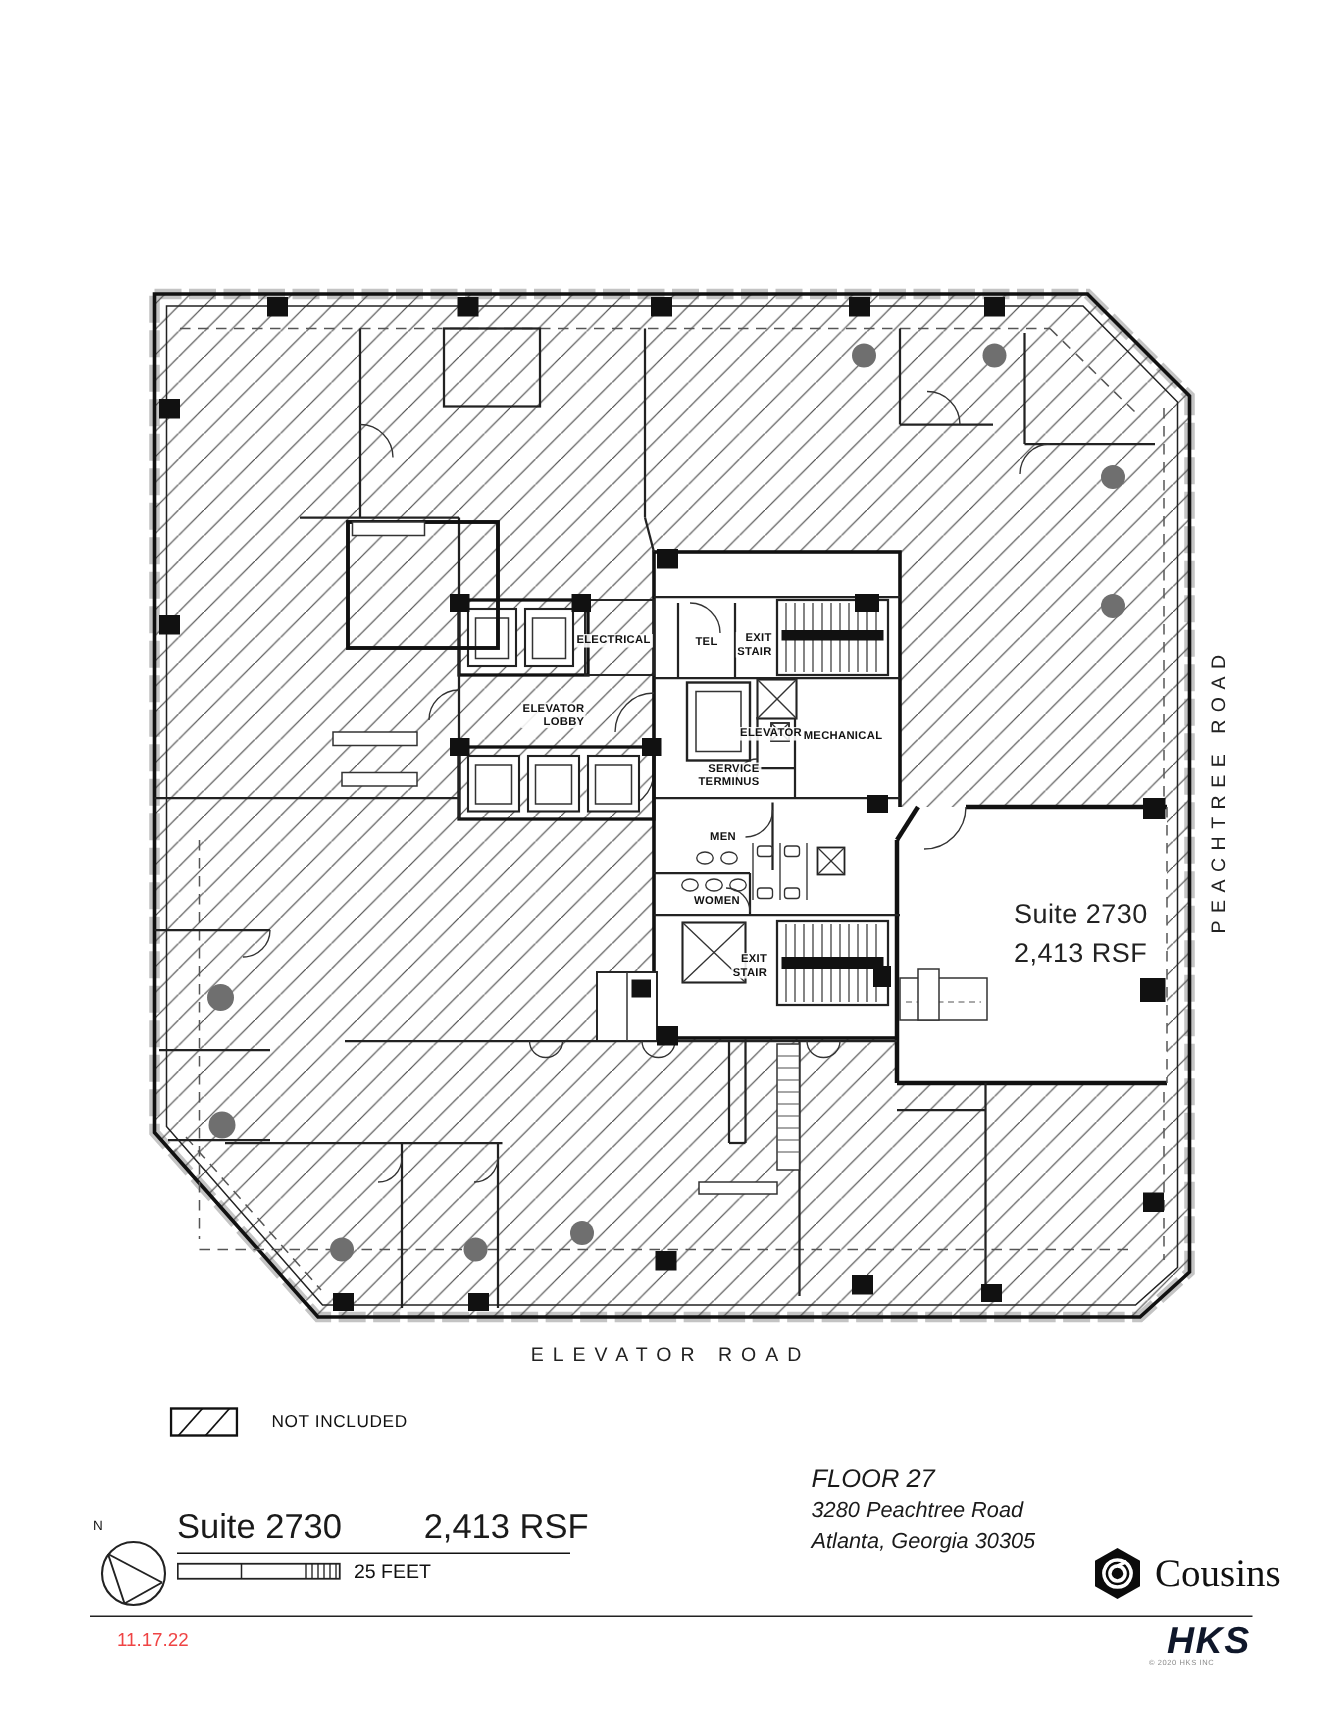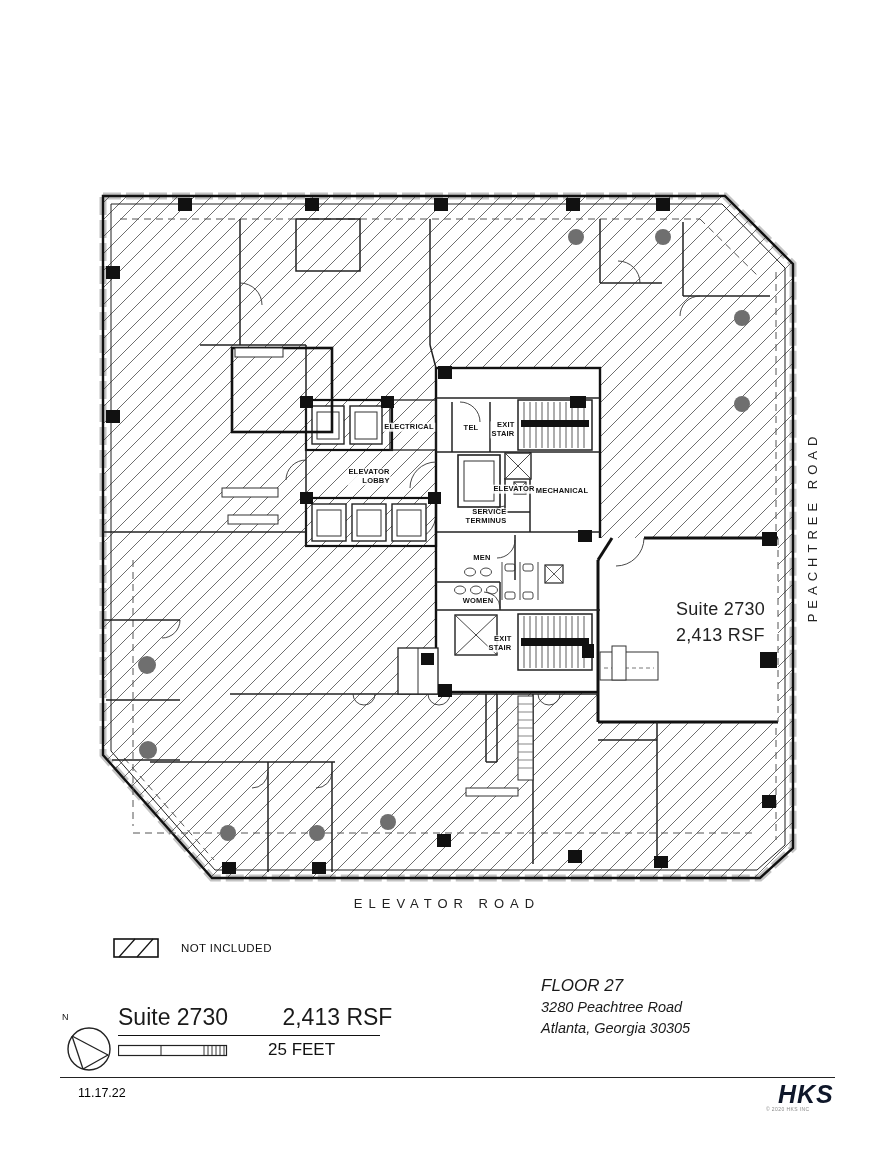--- a/index.html
+++ b/index.html
@@ -16,29 +16,29 @@
   .street-right{position:absolute;left:812px;top:527px;
        transform:translate(-50%,-50%) rotate(-90deg);font-size:13px;letter-spacing:5px;
        color:#222;white-space:nowrap;}
   .legend{position:absolute;left:113px;top:938px;display:flex;align-items:center;gap:22px;}
   .legend-label{font-size:11.5px;letter-spacing:.4px;color:#111;}
   .tb-left{position:absolute;left:118px;top:1004px;}
   .tb-suite{font-size:23px;color:#1a1a1a;display:inline-block;}
   .tb-rsf{font-size:23px;color:#1a1a1a;display:inline-block;margin-left:50px;}
   .tb-rule{width:262px;height:0;border-top:1.6px solid #111;margin-top:4px;}
   .scale-row{display:flex;align-items:center;gap:8px;margin-top:4px;}
-  .scale-feet{font-size:17px;color:#111;margin-left:32px;}
+  .scale-feet{font-size:13px;color:#111;}
   .tb-right{position:absolute;left:541px;top:976px;line-height:1.2;font-style:italic;}
   .tb-floor{font-size:17px;}
   .tb-bldg{font-size:25px;letter-spacing:.5px;margin-top:2px;}
   .tb-addr{font-size:14.5px;margin-top:3px;}
   .brand{position:absolute;left:726px;top:1030px;display:flex;align-items:center;gap:6px;}
   .brand-name{font-family:"Liberation Serif", serif;font-size:26px;color:#111;}
   .footer-rule{position:absolute;left:60px;top:1077px;width:775px;border-top:1.3px solid #222;}
-  .date{position:absolute;left:78px;top:1086px;font-size:12.5px;color:#000000;}
+  .date{position:absolute;left:78px;top:1086px;font-size:12.5px;color:#ef4444;}
   .firm{position:absolute;left:778px;top:1080px;font-size:25px;font-weight:700;
         letter-spacing:1px;color:#0f172a;font-style:italic;}
   .firm-copy{position:absolute;left:766px;top:1106px;font-size:5px;color:#8a8a8a;
         letter-spacing:.4px;}
   .north{position:absolute;left:62px;top:1012px;font-size:9px;color:#111;}
 </style>
 </head>
 <body>
 
 <div id="page">
@@ -337,19 +337,27 @@
       <span class="scale-feet">25 FEET</span>
     </div>
   </div>
 
   <div class="tb-right">
     <div class="tb-floor">FLOOR 27</div>
     <div class="tb-addr">3280 Peachtree Road</div>
     <div class="tb-addr">Atlanta, Georgia 30305</div>
   </div>
 
+  <div class="brand">
+    <svg width="38" height="38">
+      <polygon points="19,2 34,10.5 34,27.5 19,36 4,27.5 4,10.5" fill="#0b0b0b"></polygon>
+      <path d="M19,10 a9,9 0 1 0 0.01,0 M19,14 a5,5 0 1 1 -0.01,0" fill="none" stroke="#fff" stroke-width="2.4"></path>
+      <line x1="19" y1="14" x2="25" y2="11" stroke="#fff" stroke-width="2.2"></line>
+    </svg>
+    <span class="brand-name">Cousins</span>
+  </div>
 
   <div class="footer-rule"></div>
   <div class="date">11.17.22</div>
   <div class="firm">HKS</div>
   <div class="firm-copy">© 2020 HKS INC</div>
 
 </div>
 
 </body></html>

